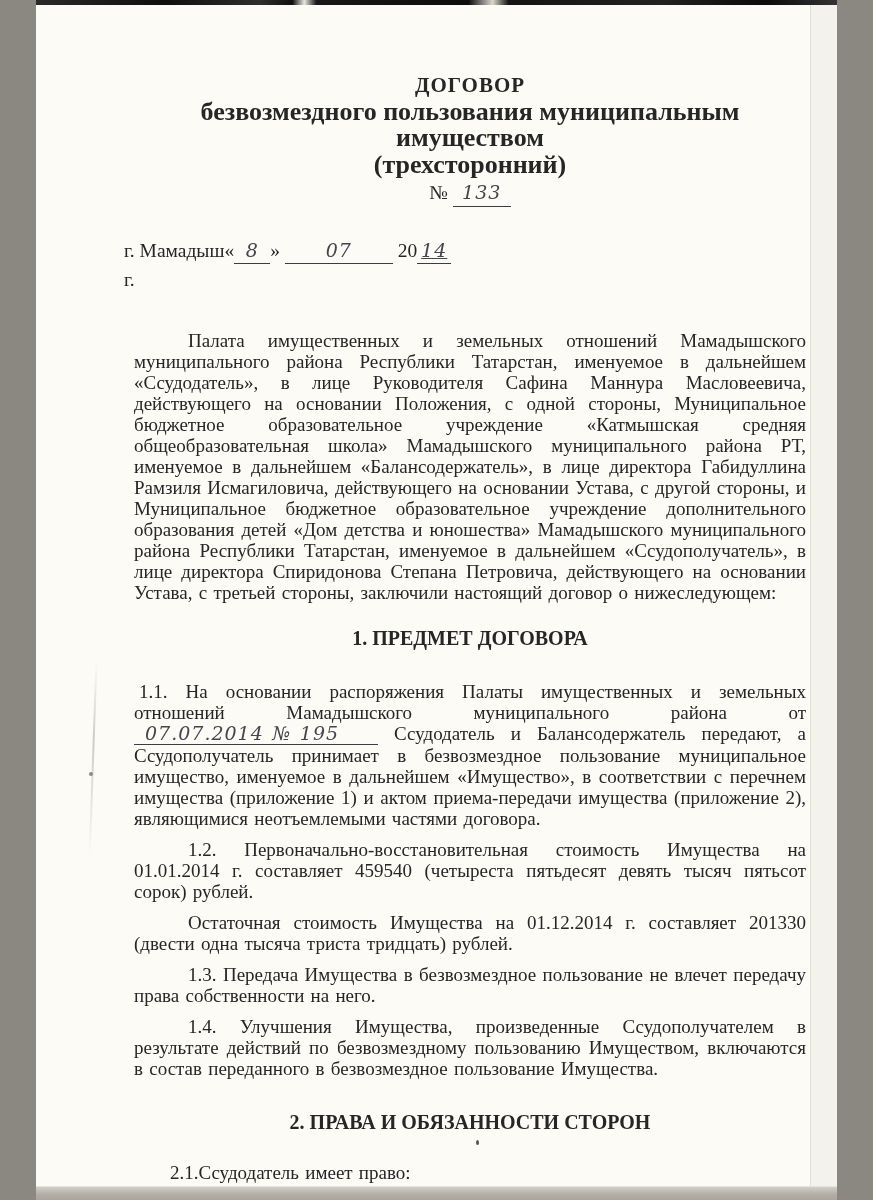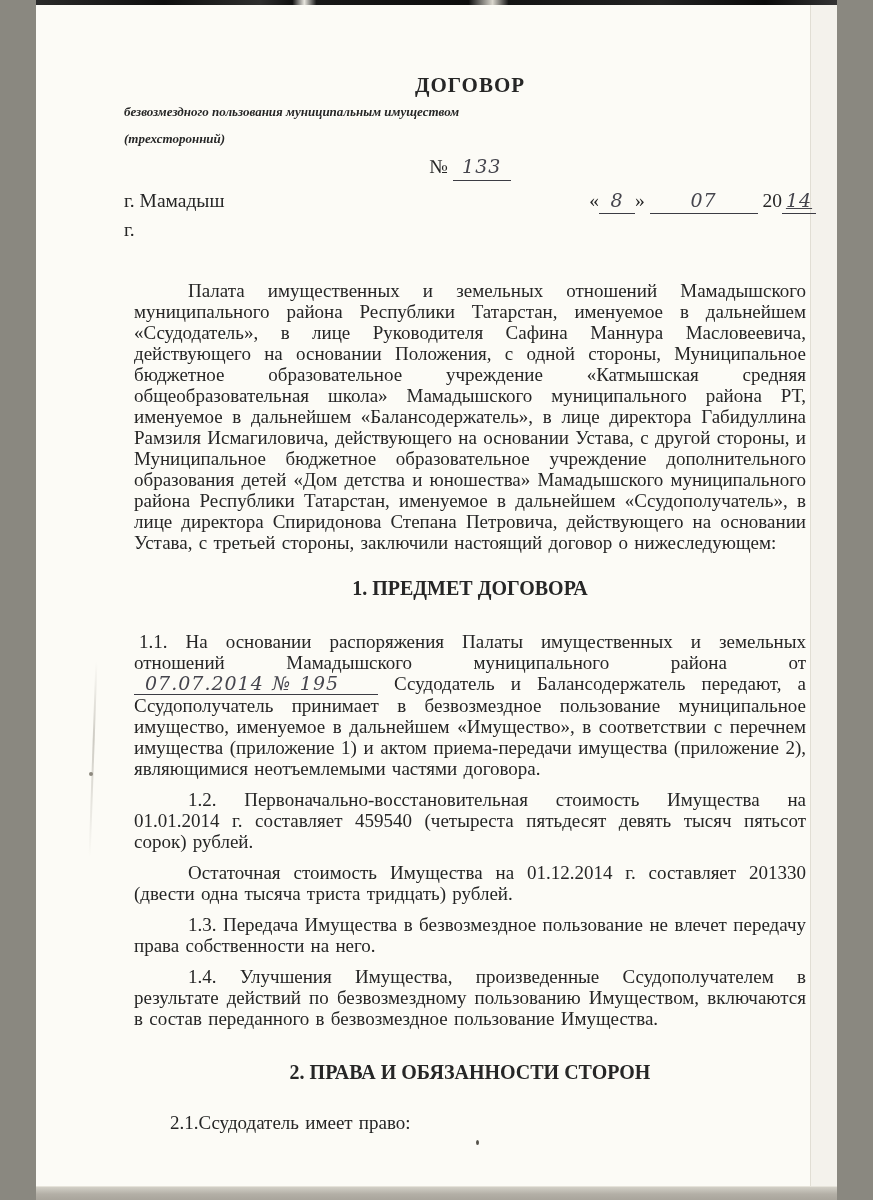--- a/index.html
+++ b/index.html
@@ -38,38 +38,38 @@
   .speck.s2 { left: 440px; top: 1140px; width: 3px; height: 5px; background:#55524b; }
 
   .content {
     position: absolute; left: 88px; top: 72px; width: 692px;
   }
   .t-main {
     text-align: center; font-weight: bold; font-size: 21px; line-height: 26px;
     letter-spacing: 1px; margin: 0;
   }
   .t-sub {
-    text-align: left; font-weight: bold; font-size: 13px; line-height: 26px; margin: 1px 0 0 0; font-style: italic;
+    text-align: center; font-weight: bold; font-size: 26px; line-height: 26px; margin: 1px 0 0 0;
   }
   .t-num { text-align: center; font-size: 19.5px; line-height: 27px; margin: 1px 0 0 0; }
   .row-place-date {
-    display: flex; justify-content: space-between; align-items: baseline;
+    display: flex; align-items: baseline;
     font-size: 19.5px; line-height: 26px; margin-top: 6px;
   }
   .date-part { white-space: nowrap; }
   .place2 { font-size: 19.5px; line-height: 26px; margin-top: 3px; }
 
   .hw {
     font-family: "DejaVu Serif", serif; font-style: italic;
     color: #45454d; letter-spacing: 1px; font-size: 19px;
   }
   .u  { border-bottom: 1.6px solid #3c3c44; display: inline-block; text-align: center; }
   .u-num   { min-width: 58px; }
   .u-day   { min-width: 36px; }
-  .u-month { min-width: 108px; }
+  .u-month { min-width: 108px; margin-top: 24px; }
   .u-year  { min-width: 34px; text-decoration: underline; }
   .u-order { min-width: 238px; text-align: left; padding-left: 6px; }
 
   .body-text {
     font-size: 19px; line-height: 21px; text-align: justify; word-spacing: 1.5px;
     margin: 10px;
   }
   .preamble { margin-top: 37px; text-indent: 54px; }
   .sec-head {
     text-align: center; font-weight: bold; font-size: 20px; line-height: 26px; margin: 12px;

